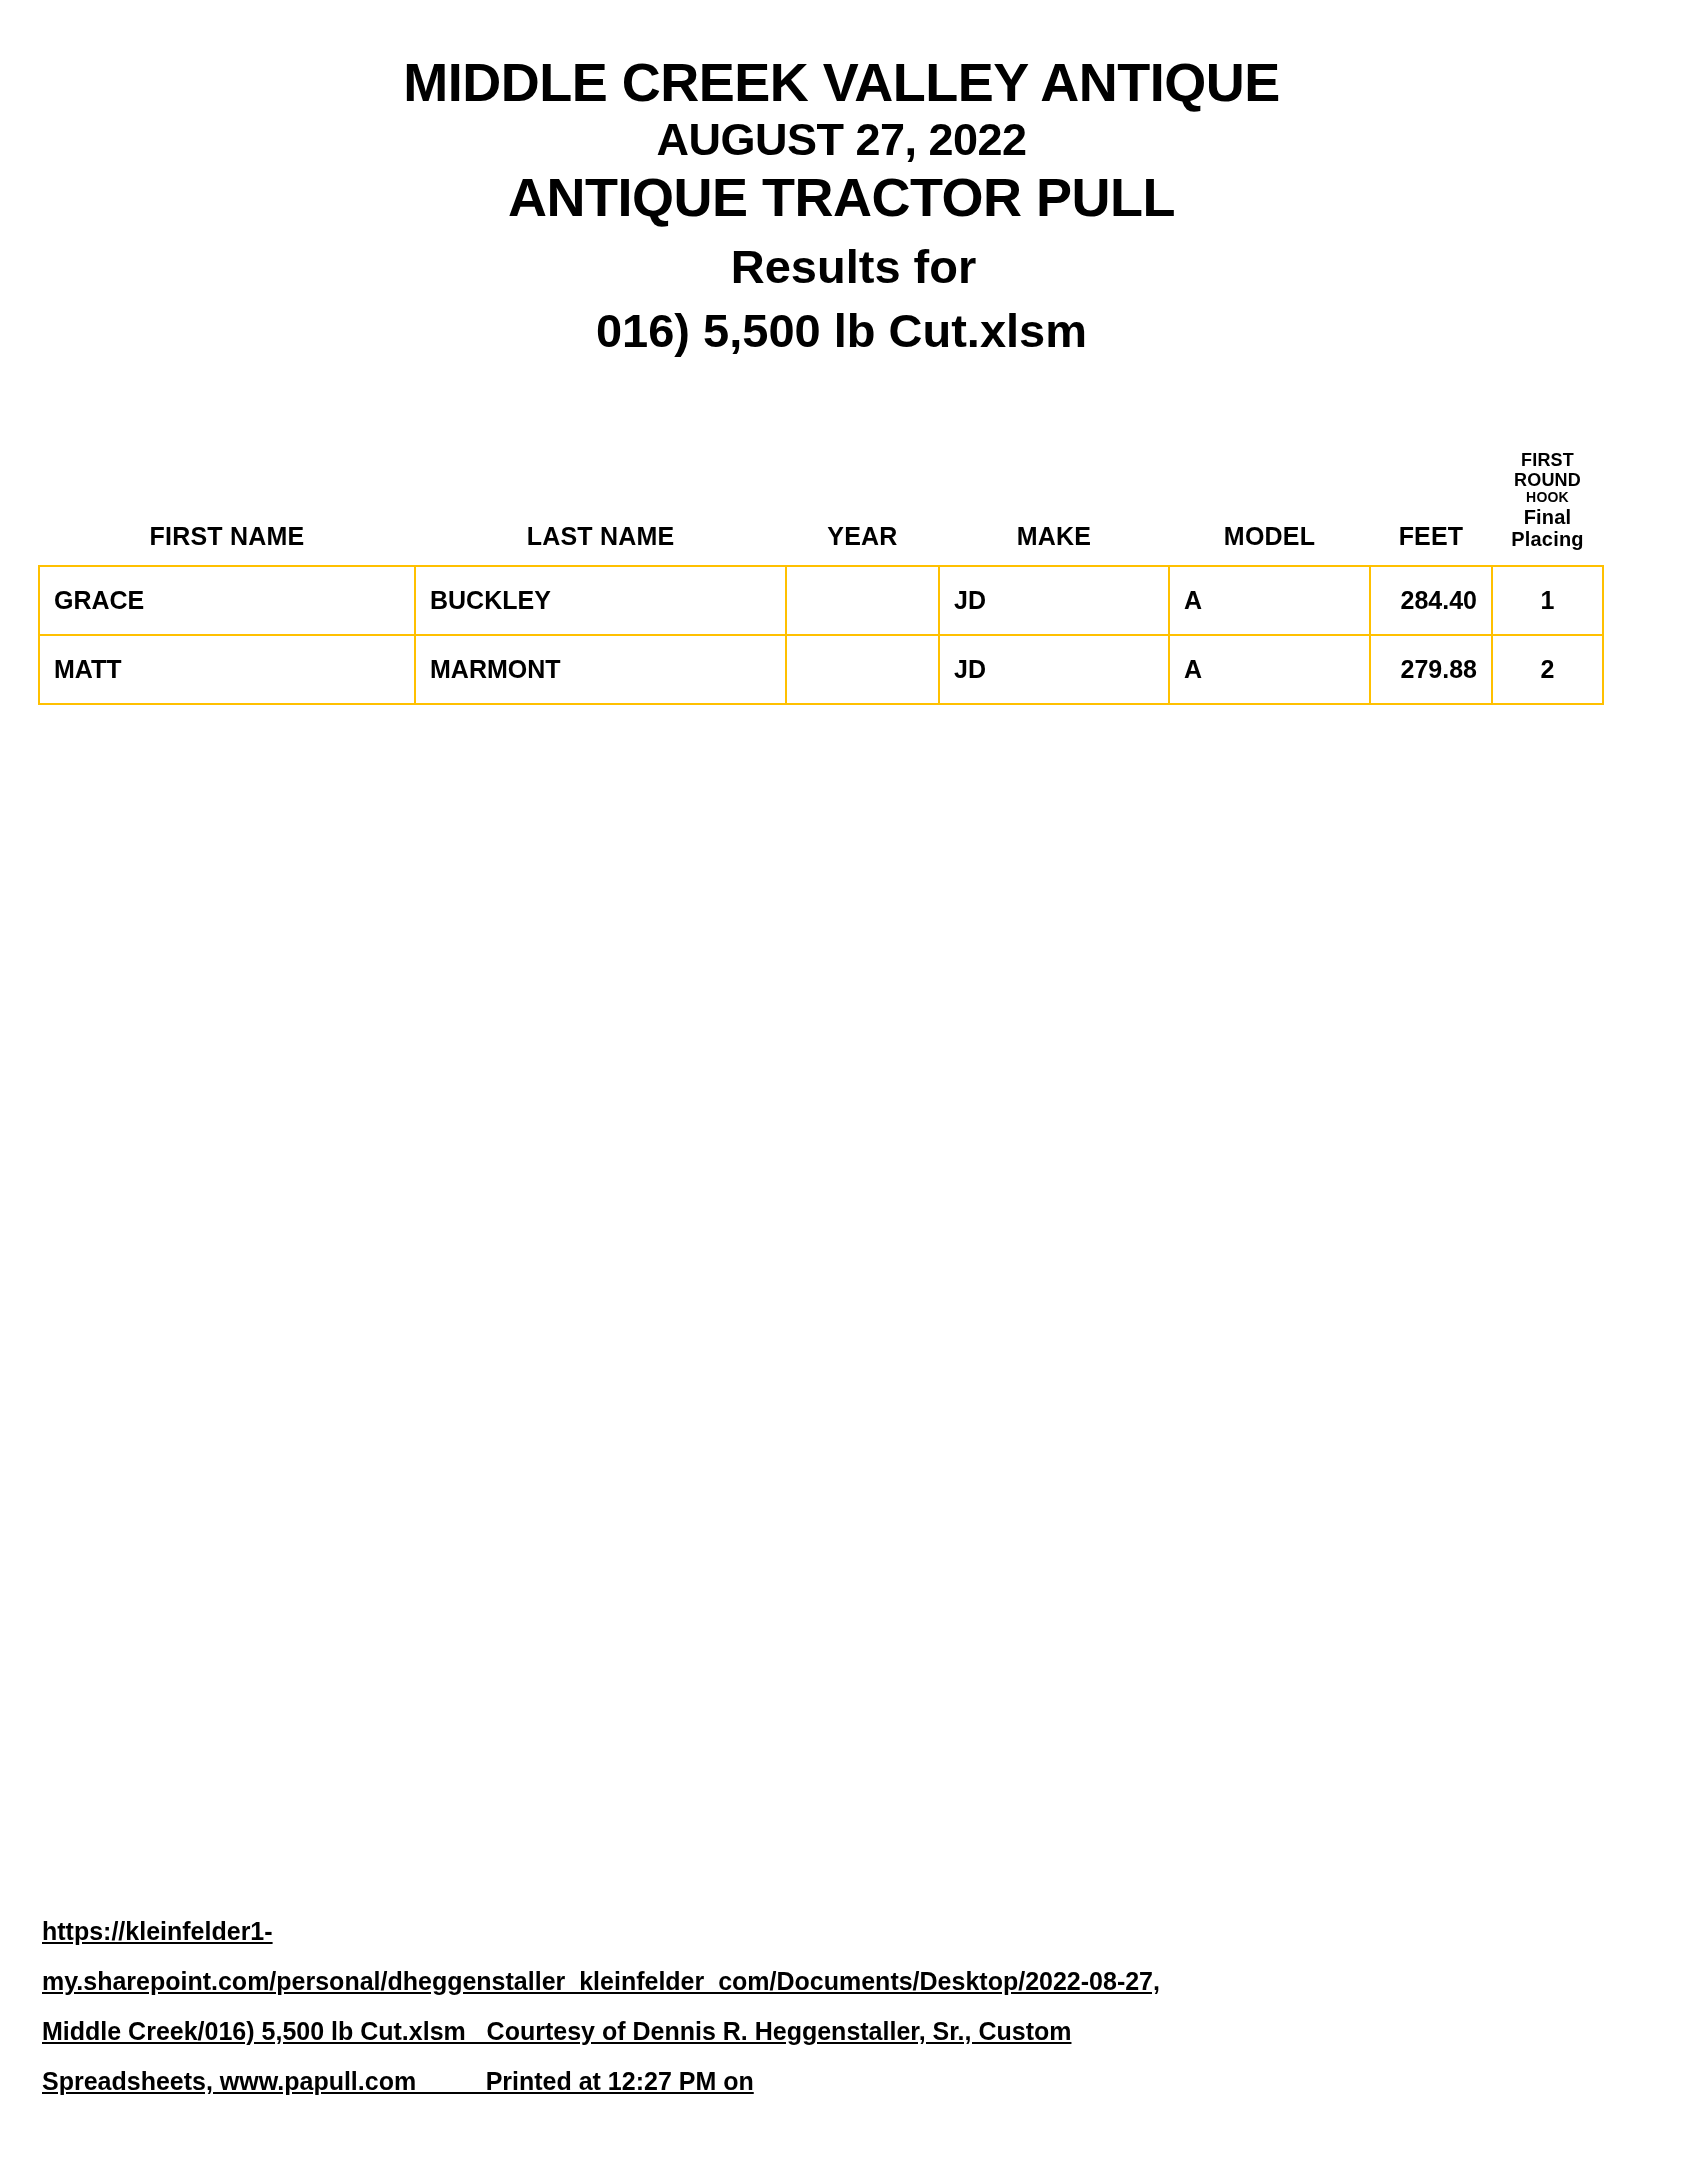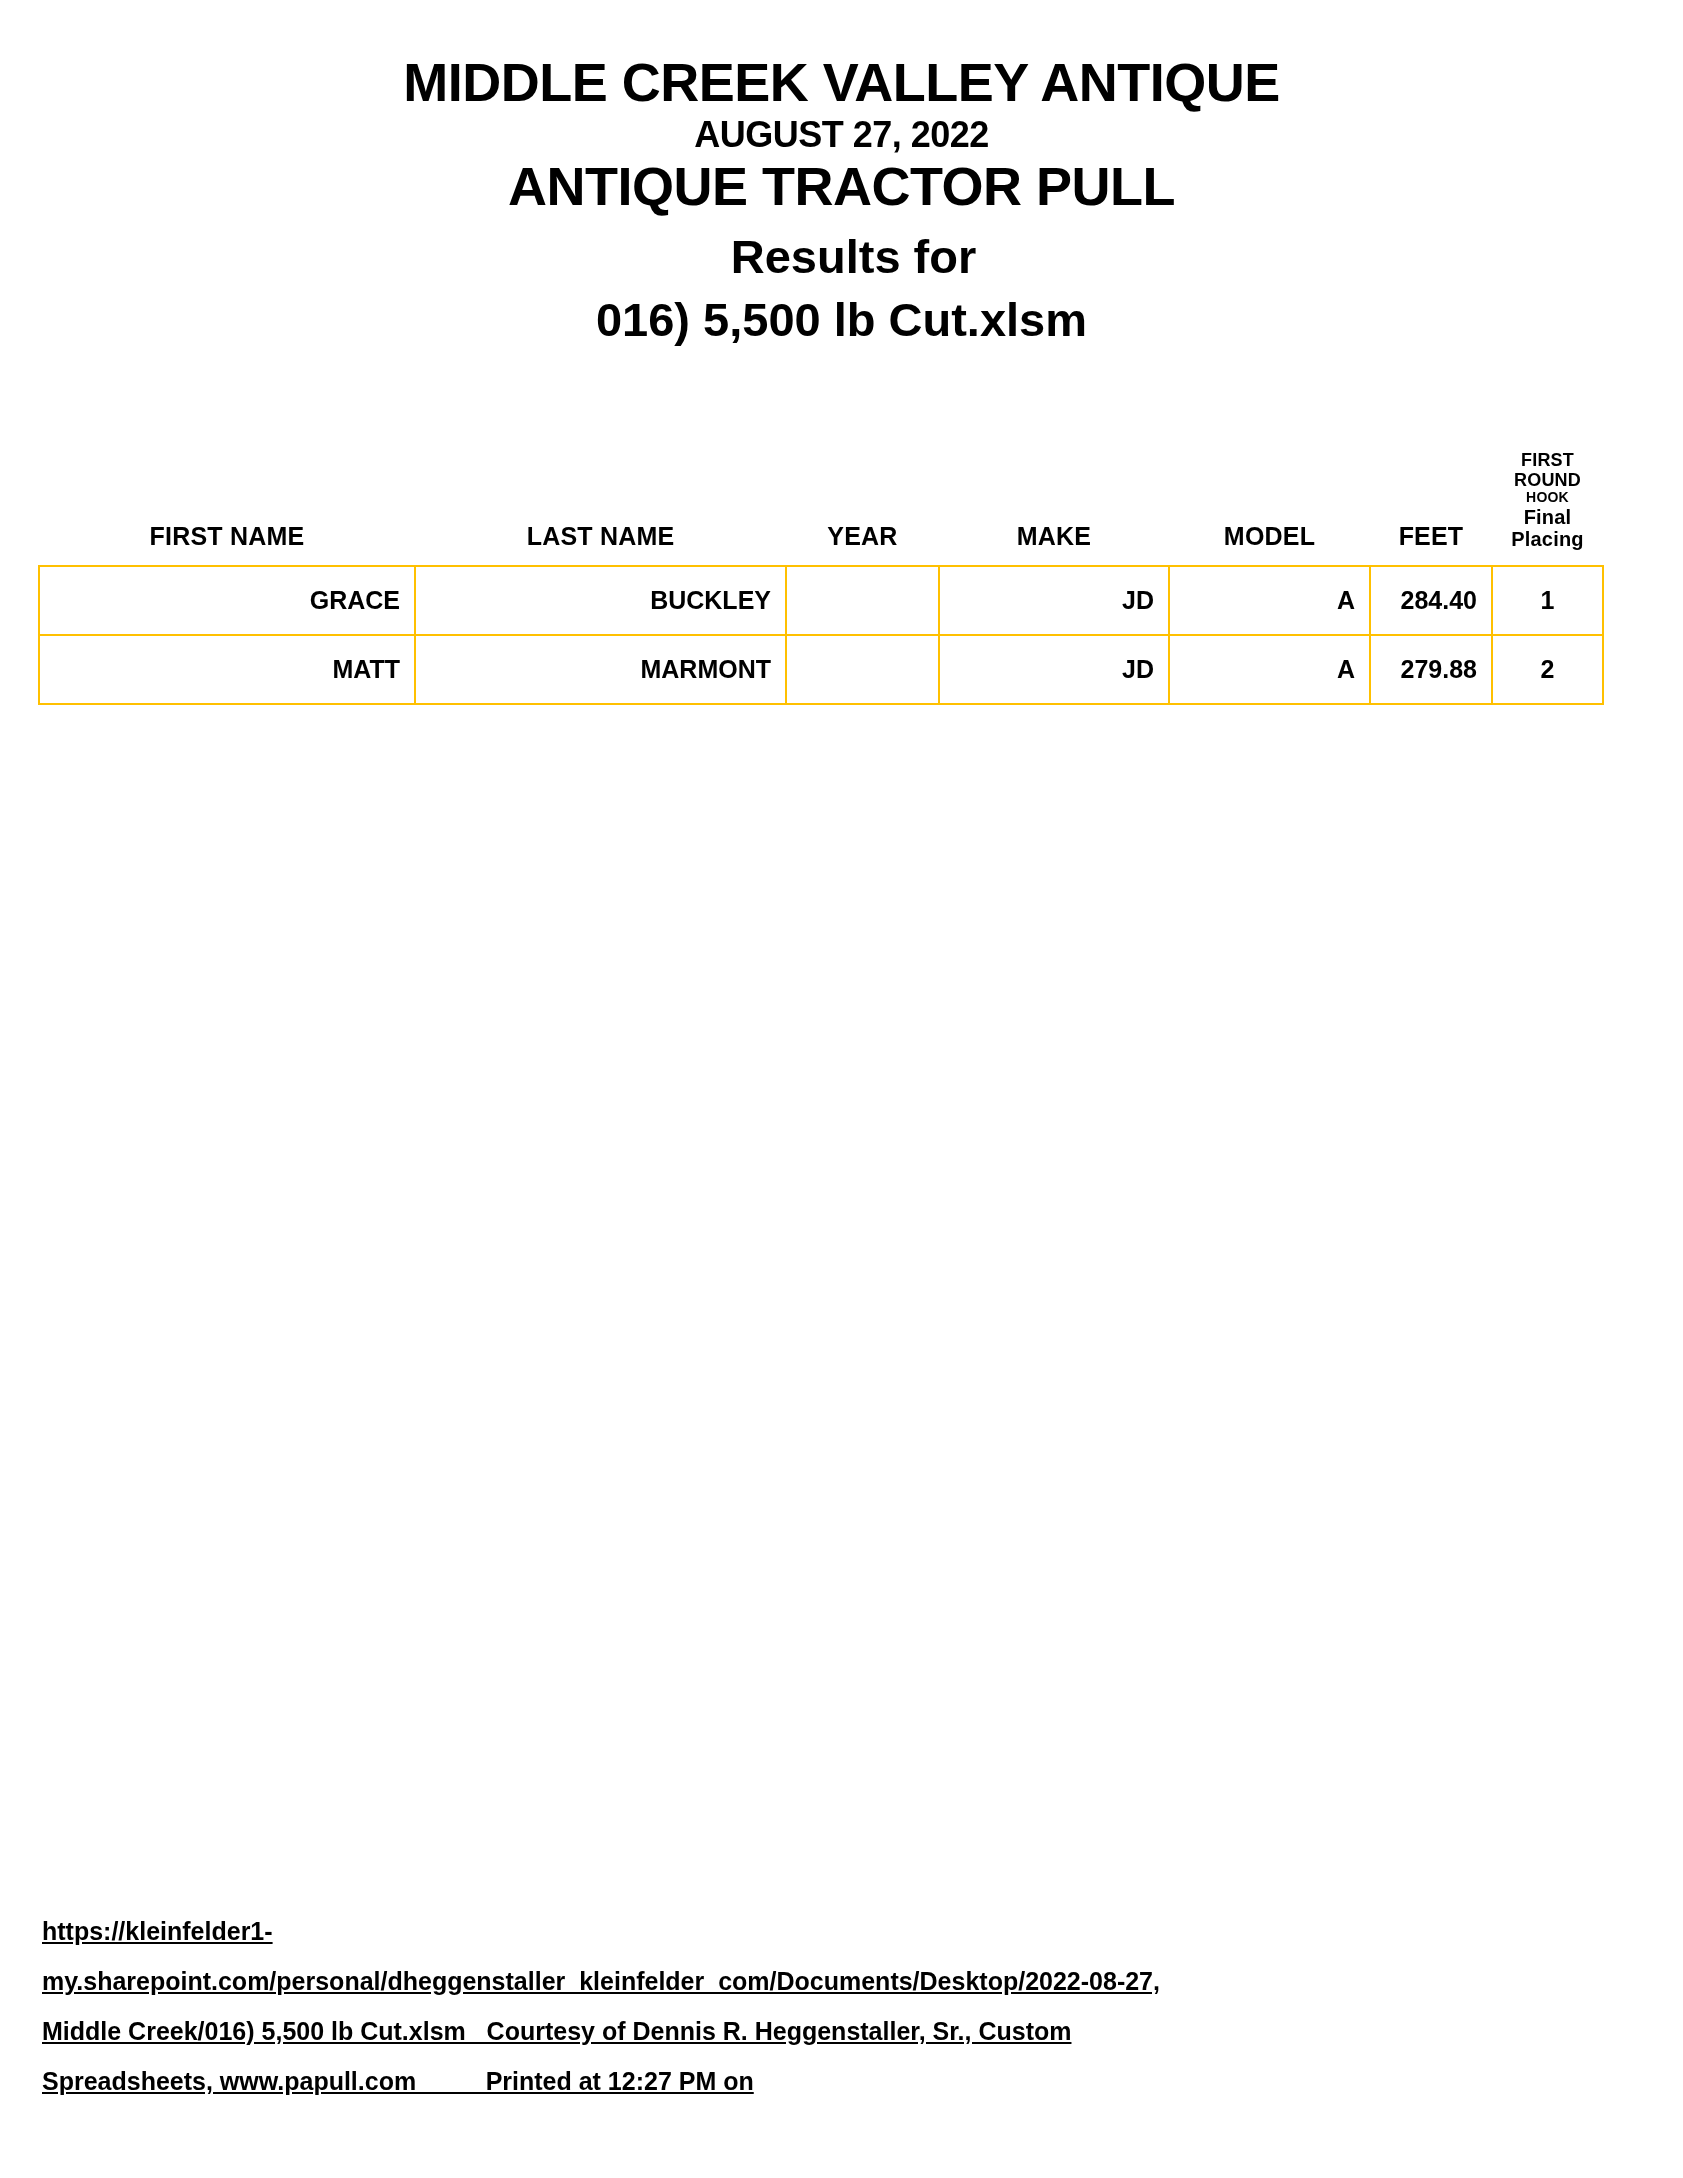--- a/index.html
+++ b/index.html
@@ -27,21 +27,21 @@
     text-align: center;
     padding-top: 51px;
   }
   .title-line1 {
     font-size: 54px;
     font-weight: bold;
     line-height: 1.16;
     letter-spacing: -0.5px;
   }
   .title-line2 {
-    font-size: 36px;
+    font-size: 45px;
     font-weight: bold;
     line-height: 1.16;
     letter-spacing: -0.5px;
   }
   .title-line3 {
     font-size: 54px;
     font-weight: bold;
     line-height: 1.16;
     letter-spacing: -0.5px;
   }
@@ -101,21 +101,21 @@
 
   table.results tbody td {
     border: 2px solid #FFC000;
     height: 69px;
     font-size: 25px;
     font-weight: bold;
     padding: 0 14px;
     vertical-align: middle;
     box-sizing: border-box;
   }
-  td.cell-left   { text-align: right; margin-top: 40px; }
+  td.cell-left   { text-align: left; margin-top: 40px; }
   td.cell-center { text-align: center; }
   td.cell-right  { text-align: right; padding-right: 16px; }
 
   
   .footer {
     position: absolute;
     left: 42px;
     top: 1906px;
     width: 1544px;
     font-size: 25px;

